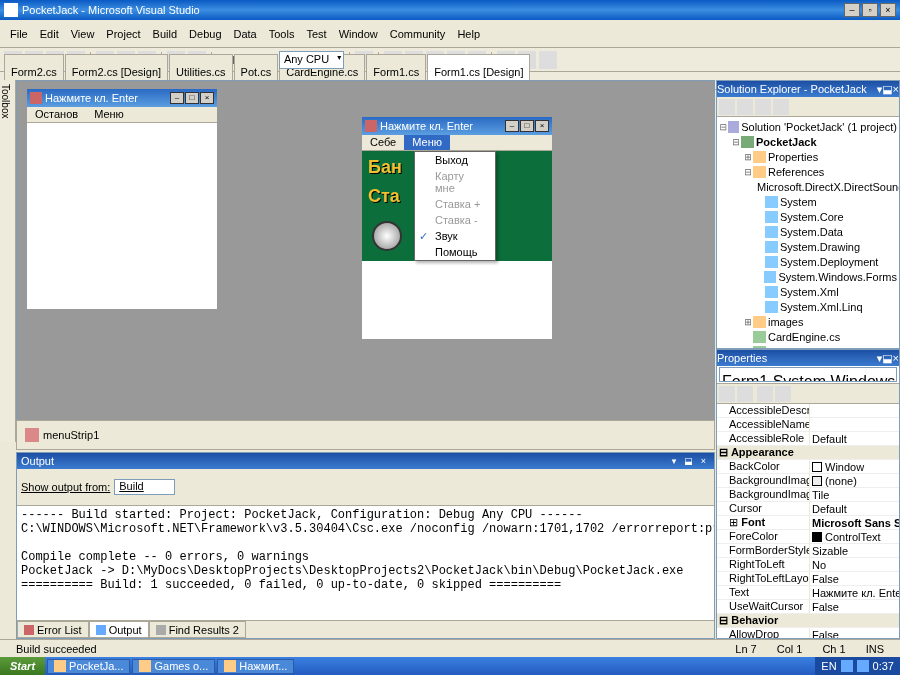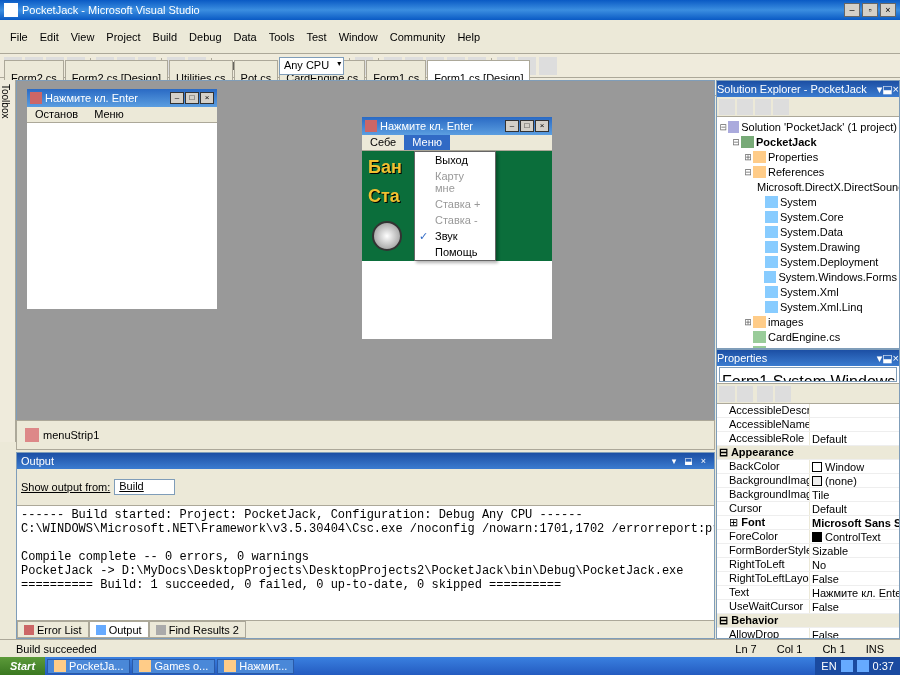--- a/index.html
+++ b/index.html
@@ -3,21 +3,21 @@
 <meta charset="utf-8">
 <style>
 * { box-sizing: border-box; margin: 0; padding: 0; font-family: Tahoma, sans-serif; font-size: 11px; }
 body { width: 900px; height: 675px; background: #ece9d8; overflow: hidden; position: relative; }
 
 .titlebar { height: 20px; background: linear-gradient(#0a5ac4,#3b8ee0,#0a5ac4); color: #fff; display: flex; align-items: center; padding: 0 4px; }
 .titlebar .icon { width: 14px; height: 14px; background: #fff; margin-right: 4px; }
 .titlebar .spacer { flex: 1; }
 .titlebar .winbtn { width: 16px; height: 14px; background: #d4d0c8; border: 1px solid #666; margin-left: 2px; text-align: center; line-height: 12px; font-size: 9px; color: #000; cursor: pointer; }
 
-.menubar { height: 34px; background: #ece9d8; border-bottom: 1px solid #aca899; display: flex; align-items: center; padding: 0 4px; }
+.menubar { height: 28px; background: #ece9d8; border-bottom: 1px solid #aca899; display: flex; align-items: center; padding: 0 4px; }
 .menubar span { padding: 0 6px; cursor: pointer; }
 
 .toolbar { height: 24px; background: #efebdc; border-bottom: 1px solid #aca899; display: flex; align-items: center; padding: 0 4px; gap: 3px; }
 .toolbar .tbtn { width: 18px; height: 18px; border: 1px solid transparent; background: #ddd; }
 .toolbar .tsep { width: 1px; height: 16px; background: #aca899; margin: 0 2px; }
 .toolbar .ttxt { padding: 0 4px; }
 .toolbar .tdrop { border: 1px solid #7f9db9; background: #fff; padding: 1px 14px 1px 4px; height: 18px; position: relative; }
 .toolbar .tdrop::after { content: "▾"; position: absolute; right: 2px; font-size: 8px; }
 
 .tabstrip { height: 18px; background: #efebdc; border-bottom: 1px solid #aca899; display: flex; align-items: flex-end; padding: 0 4px; }

